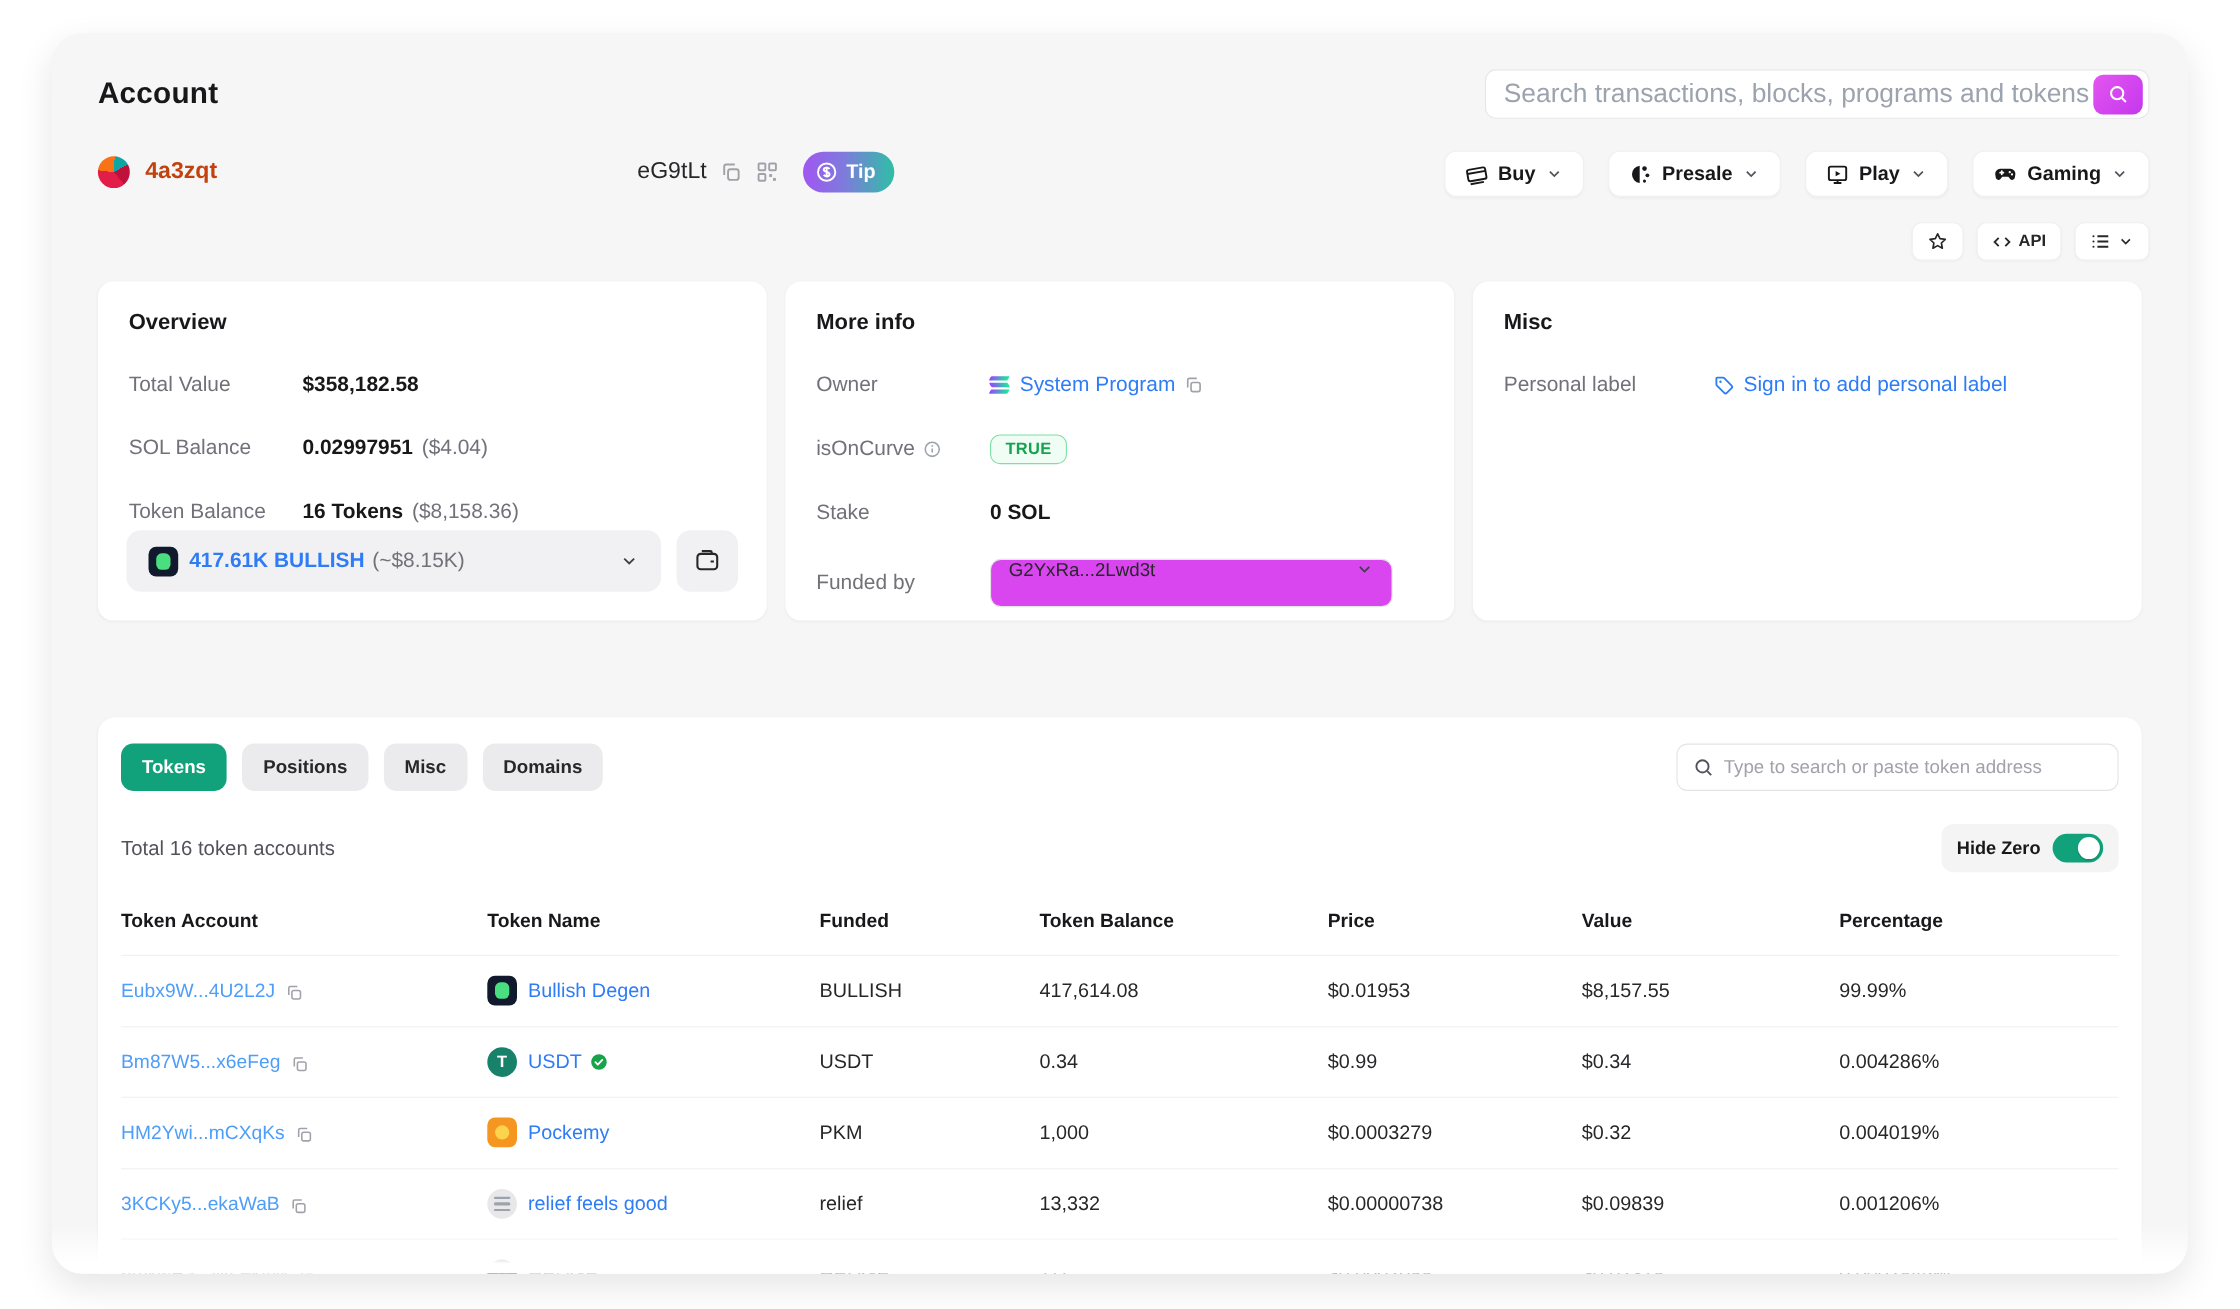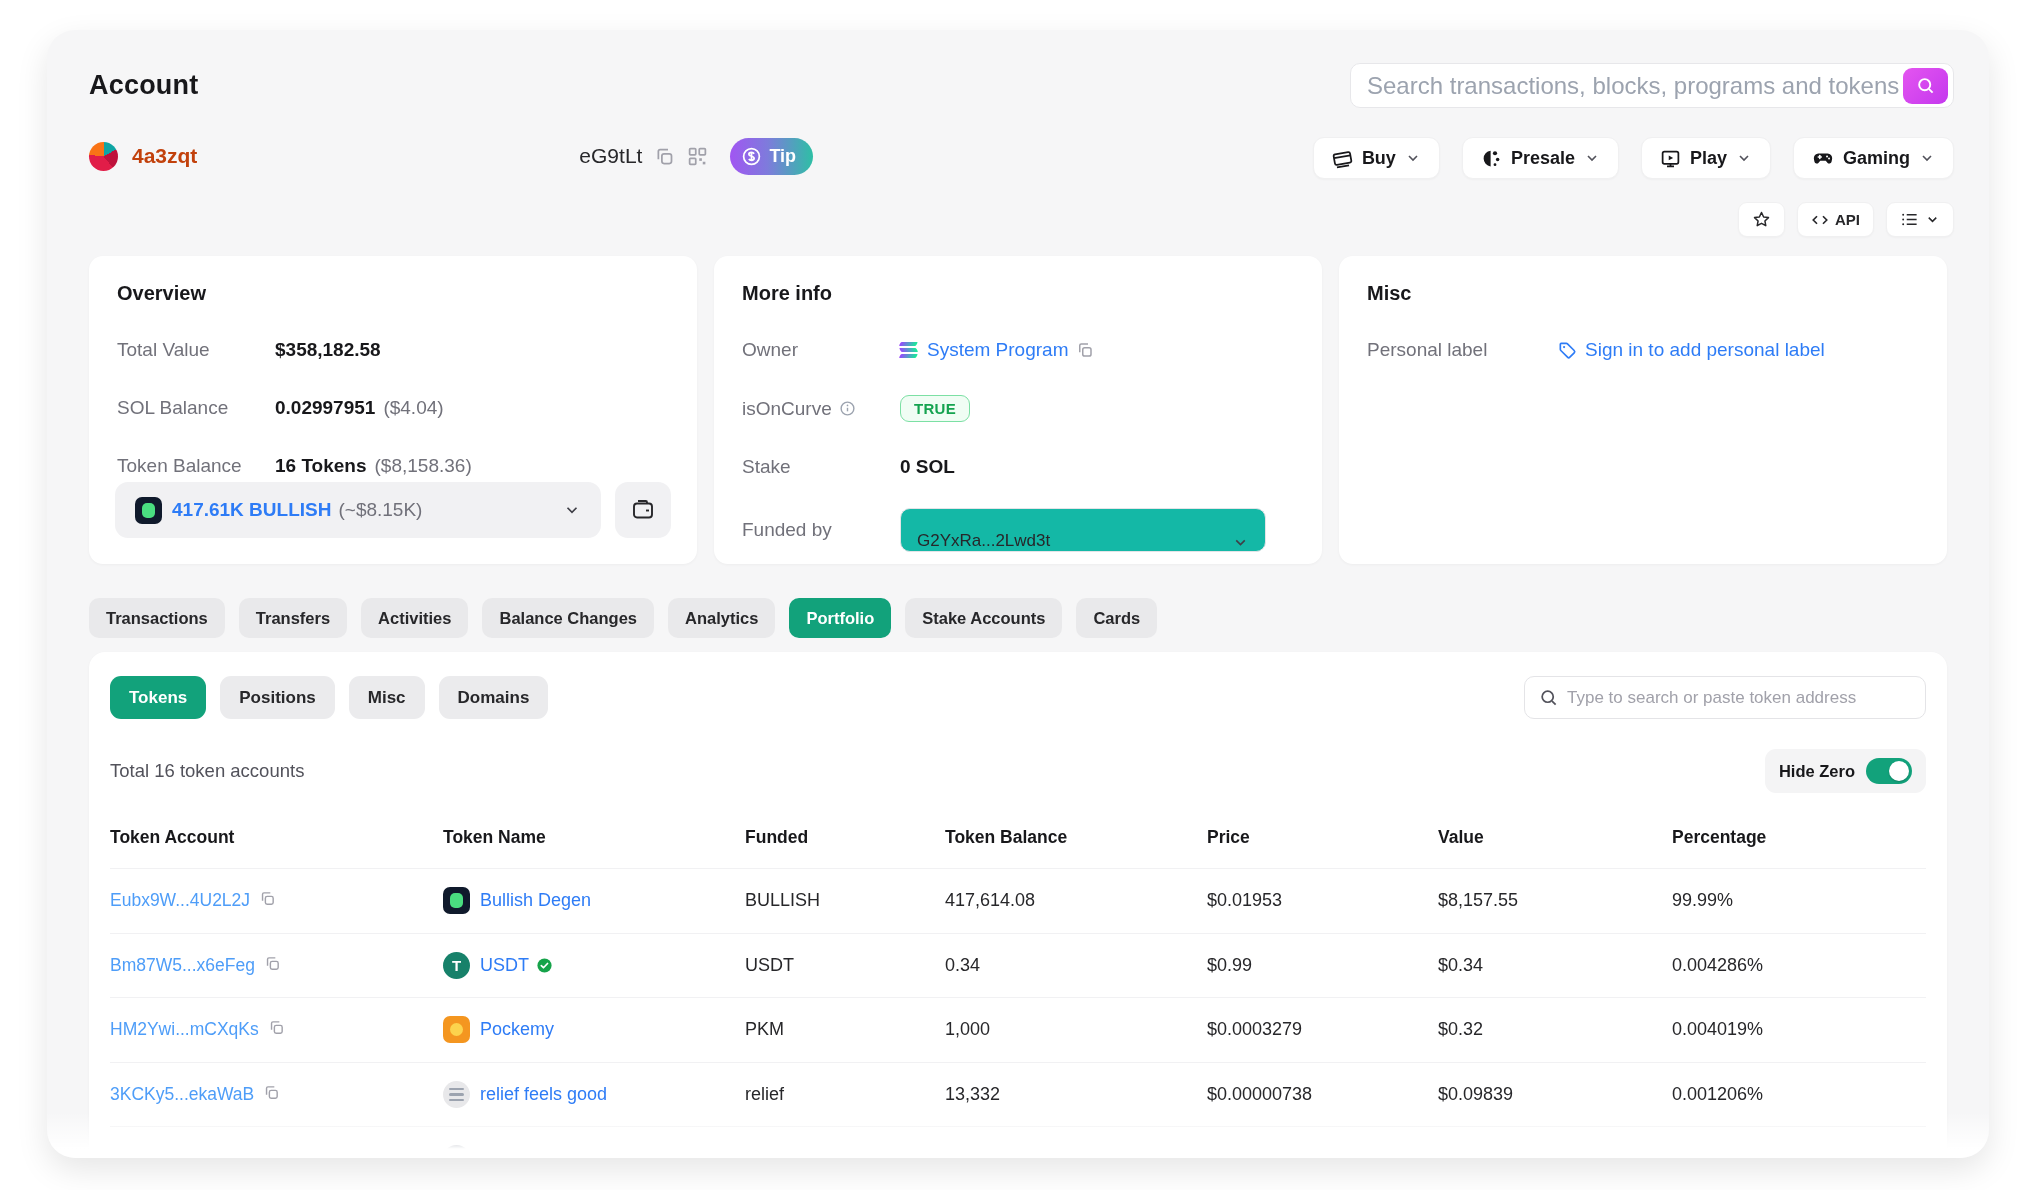--- a/index.html
+++ b/index.html
@@ -61,22 +61,22 @@
   .tok-ico { width:27px; height:27px; border-radius:7px; flex:none; display:flex; align-items:center; justify-content:center; margin-right:10px; }
   .tok-ico.round { border-radius:50%; }
   .ico-bullish { background:#101a2c; } .ico-bullish i { display:block; width:13px; height:15px; border-radius:5px; background:#4ade80; }
   .ico-usdt { background:#17816a; color:#fff; font-size:15px; font-weight:700; font-style:normal; }
   .ico-pkm { background:#f49620; } .ico-pkm i { display:block; width:13px; height:13px; border-radius:50%; background:#fcd34d; }
   .ico-relief { background:#e8e8ea; flex-direction:column; gap:3px; } .ico-relief i { display:block; width:15px; height:2.5px; background:#9ca3af; border-radius:2px; }
   .ico-hedge { background:#0b1530; } .ico-hedge i { display:block; width:9px; height:9px; border-radius:50%; border:2.5px solid #3b82f6; }
 
   .true-badge { display:inline-block; padding:4px 13px; font-size:15px; font-weight:700; color:#15a350;
     background:#f0fdf4; border:1.5px solid #7ce0a4; border-radius:9px; letter-spacing:.3px; }
-  .funded-select { width:366px; height:44px; background:#14b8a6; border:1px solid #e4e4e7; border-radius:10px;
-    display:flex; align-items:flex-end; padding:0 16px; font-size:17px; color:#27272a; cursor:pointer; }
+  .funded-select { width:366px; height:44px; background:#d946ef; border:1px solid #e4e4e7; border-radius:10px;
+    display:flex; align-items:flex-start; padding:0 16px; font-size:17px; color:#27272a; cursor:pointer; }
   .funded-select .chev { margin-left:auto; color:#3f3f46; }
   .sol-logo { display:inline-flex; flex-direction:column; gap:2.5px; margin-right:2px; }
   .sol-logo i { display:block; width:17px; height:3.5px; border-radius:1px; background:linear-gradient(90deg,#9945ff,#14f195); }
   .sol-logo i:nth-child(1){ transform:skewX(-28deg);} .sol-logo i:nth-child(2){ transform:skewX(28deg);} .sol-logo i:nth-child(3){ transform:skewX(-28deg);}
 
   
   .tabs-row { position:absolute; left:42px; top:568px; display:flex; gap:14px; }
   .tab { height:40px; padding:0 17px; display:flex; align-items:center; background:#e9e9eb; border:none; cursor:pointer;
     border-radius:10px; font-size:16.5px; font-weight:700; color:#27272a; font-family:inherit; }
   .tab.active { background:#12a27b; color:#fff; }
@@ -97,21 +97,21 @@
   .total-text { font-size:18.5px; color:#52525b; }
   .hidezero { margin-left:auto; height:44px; background:#f4f4f5; border-radius:11px; display:flex; align-items:center; gap:11px; padding:0 14px; }
   .hidezero-label { font-size:16.5px; font-weight:700; color:#18181b; }
   .toggle { width:46px; height:26px; border-radius:13px; background:#12a27b; border:none; position:relative; cursor:pointer; }
   .toggle i { position:absolute; top:3px; right:3px; width:20px; height:20px; border-radius:50%; background:#fff; box-shadow:0 1px 2px rgba(0,0,0,.2); }
 
   .tbl { margin-top:34px; }
   .tbl-head, .tbl-row { display:grid; grid-template-columns:333px 302px 200px 262px 231px 234px 1fr; align-items:center; }
   .tbl-head { font-size:17.5px; font-weight:700; padding-bottom:20px; }
   .tbl-row { height:64.5px; border-top:1px solid #f1f1f3; font-size:18px; color:#27272a; }
-  .cell-account { display:flex; align-items:flex-start; gap:9px; font-size:17.5px; }
+  .cell-account { display:flex; align-items:flex-end; gap:9px; font-size:17.5px; }
   .cell-account a { color:#4e9df8; text-decoration:none; cursor:pointer; }
   .cell-name { display:flex; align-items:center; font-size:18px; }
   .cell-name a { color:#2e7cf6; text-decoration:none; cursor:pointer; }
   .verify { margin-left:7px; display:inline-flex; }
 
   .bottom-fade { position:absolute; left:0; right:0; bottom:0; height:46px; z-index:5; pointer-events:none;
     background:linear-gradient(to bottom, rgba(255,255,255,0), #ffffff 80%); }
   svg { display:block; }
 </style>
 </head>
@@ -332,30 +332,20 @@
           <svg width="20" height="20" viewBox="0 0 24 24" fill="none" stroke="#2e7cf6" stroke-width="2">
               <path d="M20.6 12.6l-8-8A2 2 0 0 0 11.2 4H5a1 1 0 0 0-1 1v6.2c0 .53.21 1.04.59 1.41l8 8a2 2 0 0 0 2.82 0l5.19-5.19a2 2 0 0 0 0-2.82z"></path>
               <circle cx="8.5" cy="8.5" r="1.3" fill="#2e7cf6" stroke="none"></circle>
             </svg>
           <a class="blue-link">Sign in to add personal label</a>
         </span>
       </div>
     </div>
   </div>
 
-  <div class="tabs-row">
-    <button class="tab">Transactions</button>
-    <button class="tab">Transfers</button>
-    <button class="tab">Activities</button>
-    <button class="tab">Balance Changes</button>
-    <button class="tab">Analytics</button>
-    <button class="tab active">Portfolio</button>
-    <button class="tab">Stake Accounts</button>
-    <button class="tab">Cards</button>
-  </div>
 
   <div class="portfolio-card">
     <div class="subtab-row">
       <button class="subtab active">Tokens</button>
       <button class="subtab">Positions</button>
       <button class="subtab">Misc</button>
       <button class="subtab">Domains</button>
       <div class="token-search">
         <svg width="19" height="19" viewBox="0 0 24 24" fill="none" stroke="#52525b" stroke-width="2.2">
             <circle cx="11" cy="11" r="7"></circle>

